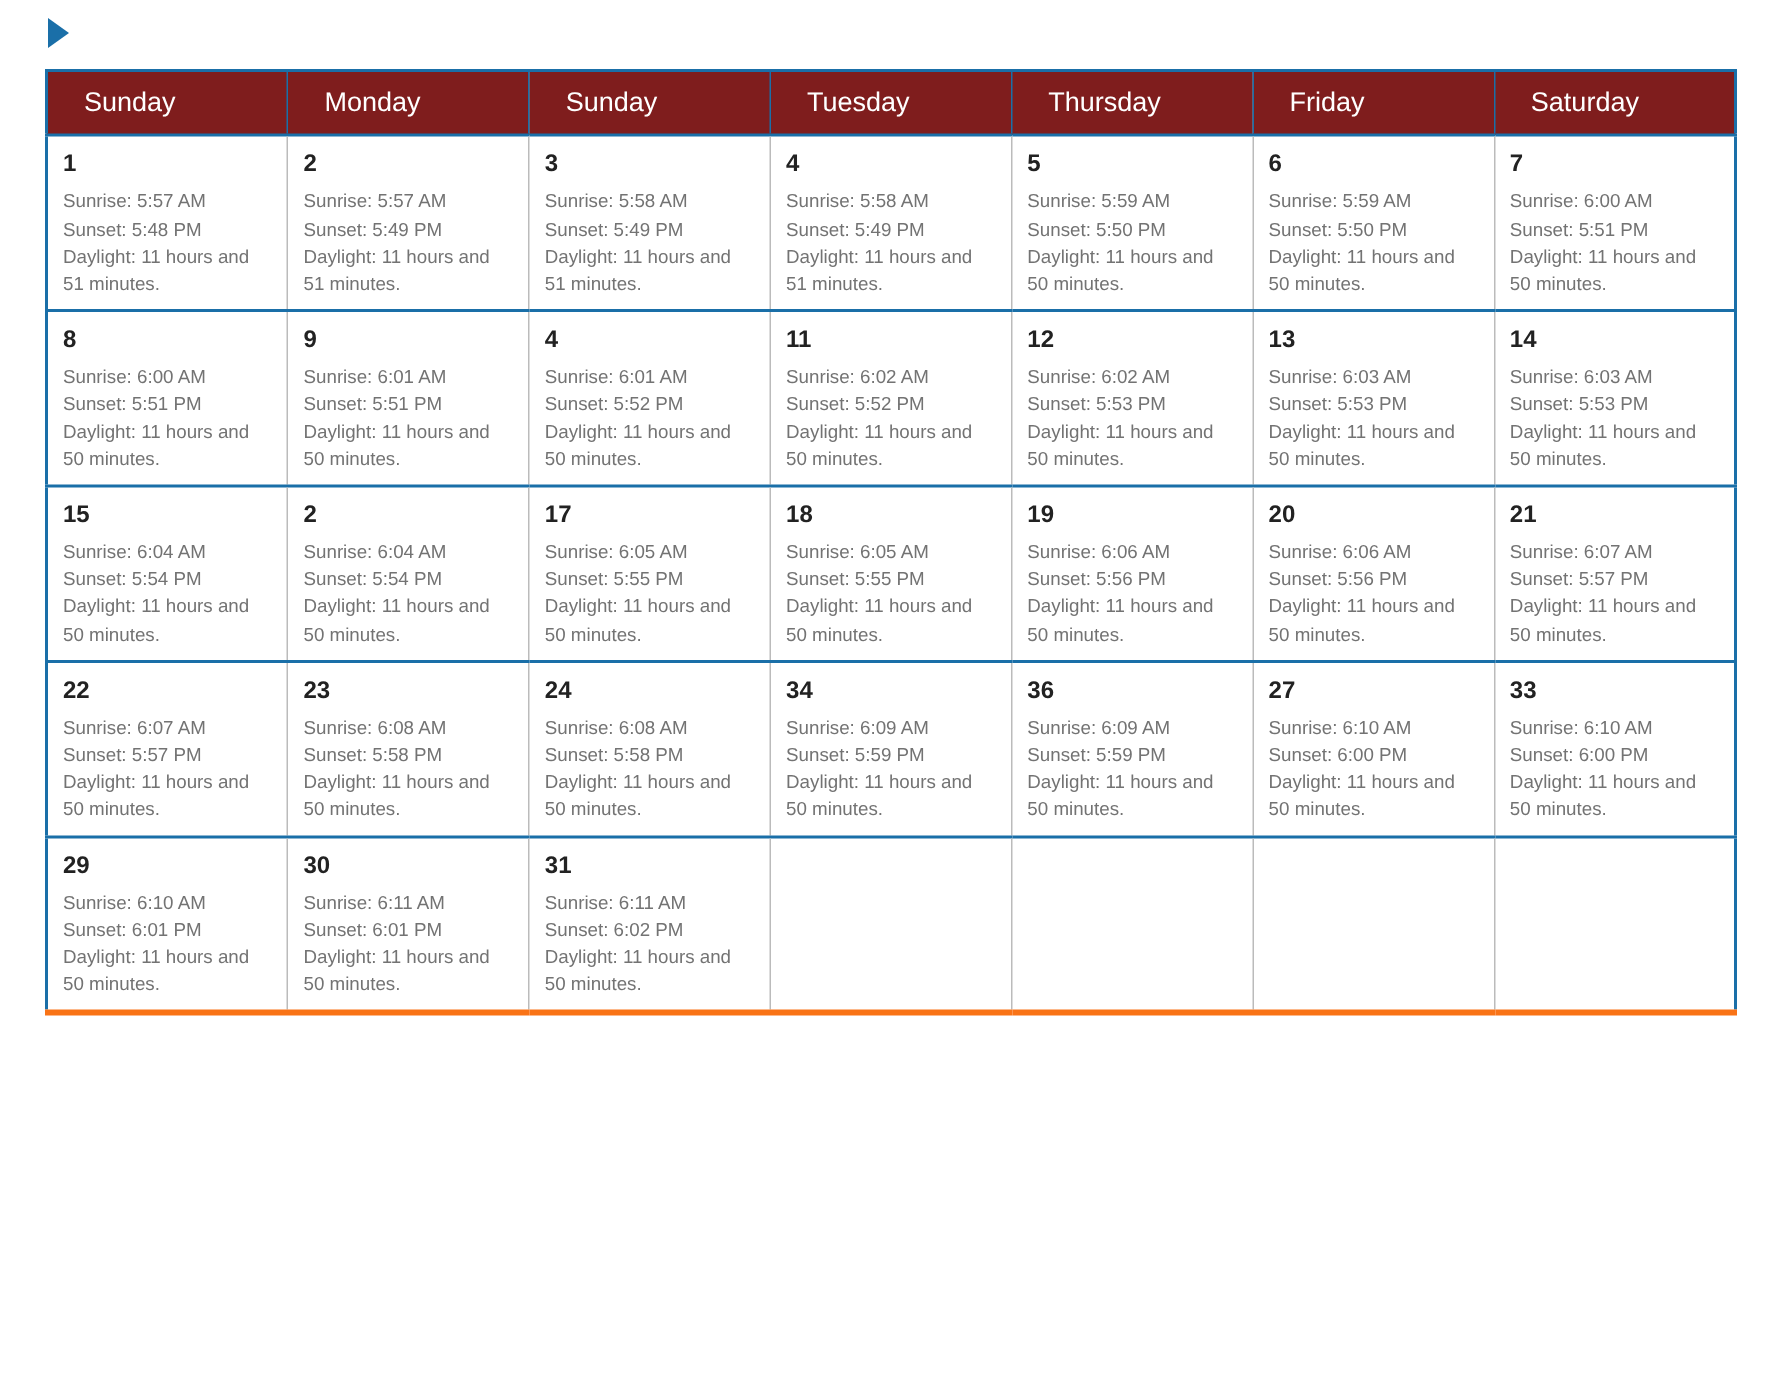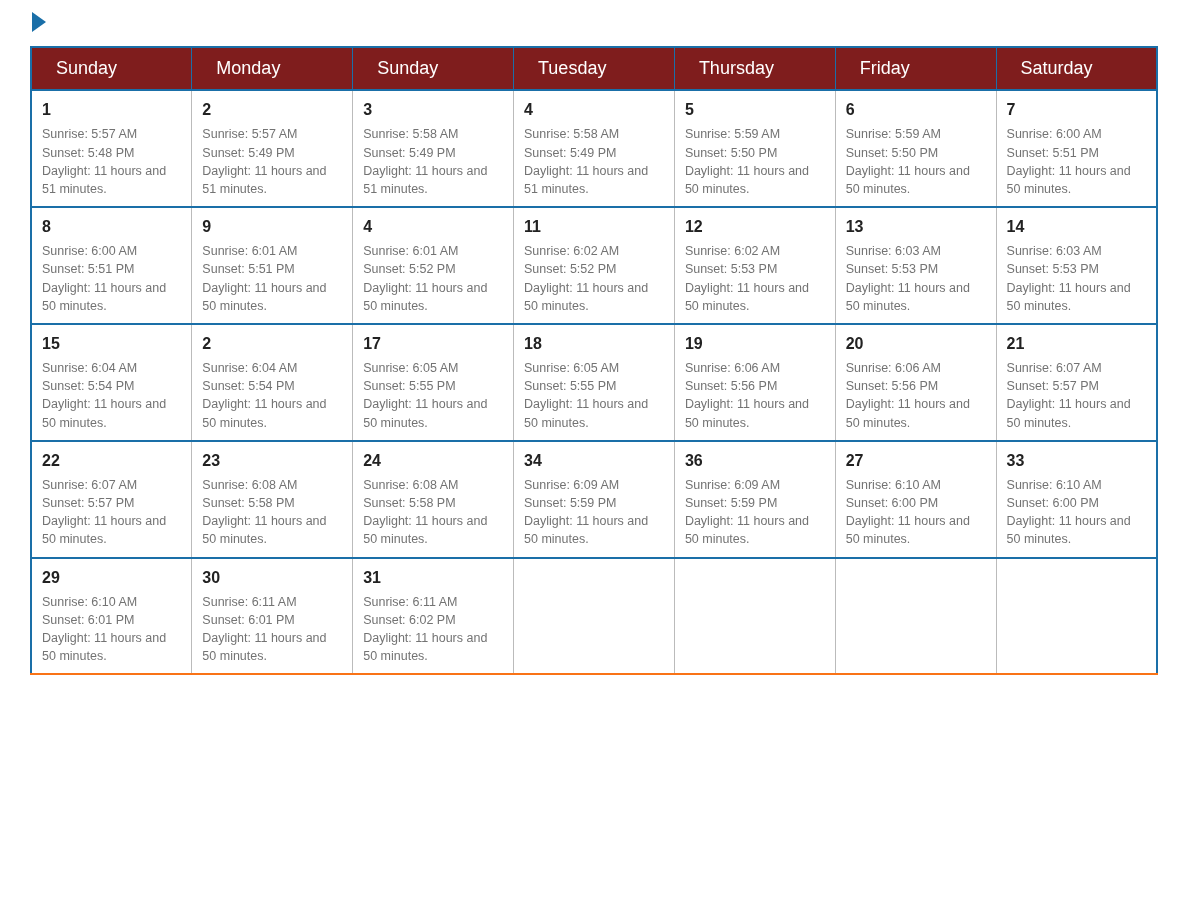--- a/index.html
+++ b/index.html
@@ -116,21 +116,21 @@
       color: #737373;
       line-height: 1.45;
     }
 
     .empty-cell {
       background: #fff;
       border-top: 2px solid #1a6fa8;
     }
 
     tr:last-child td {
-      border-bottom: 2px solid #f97316;
+      border-bottom: 4px solid #f97316;
     }
   </style>
 </head>
 <body>
 
 <div class="header">
   <div class="logo">
     <div class="logo-combined">
       <div class="logo-top-row">
         <span class="logo-text-general"></span>

